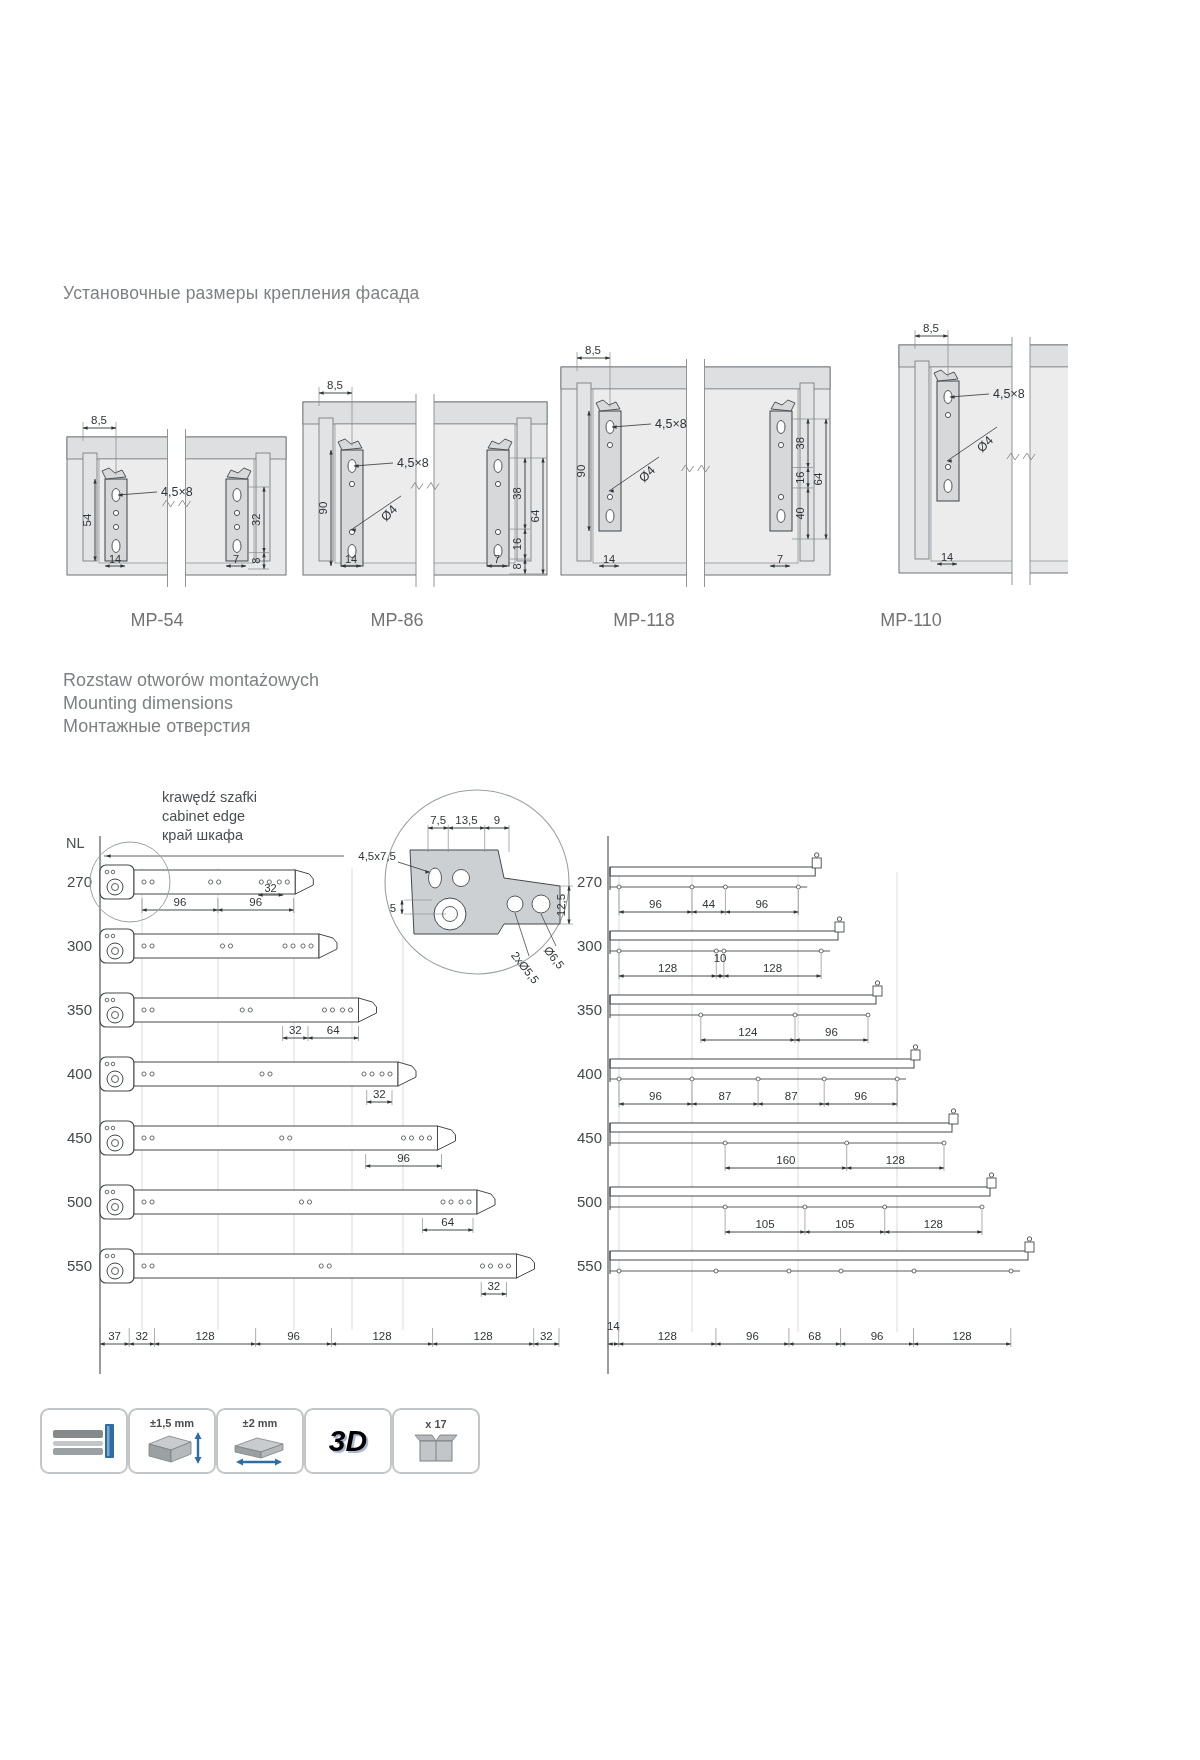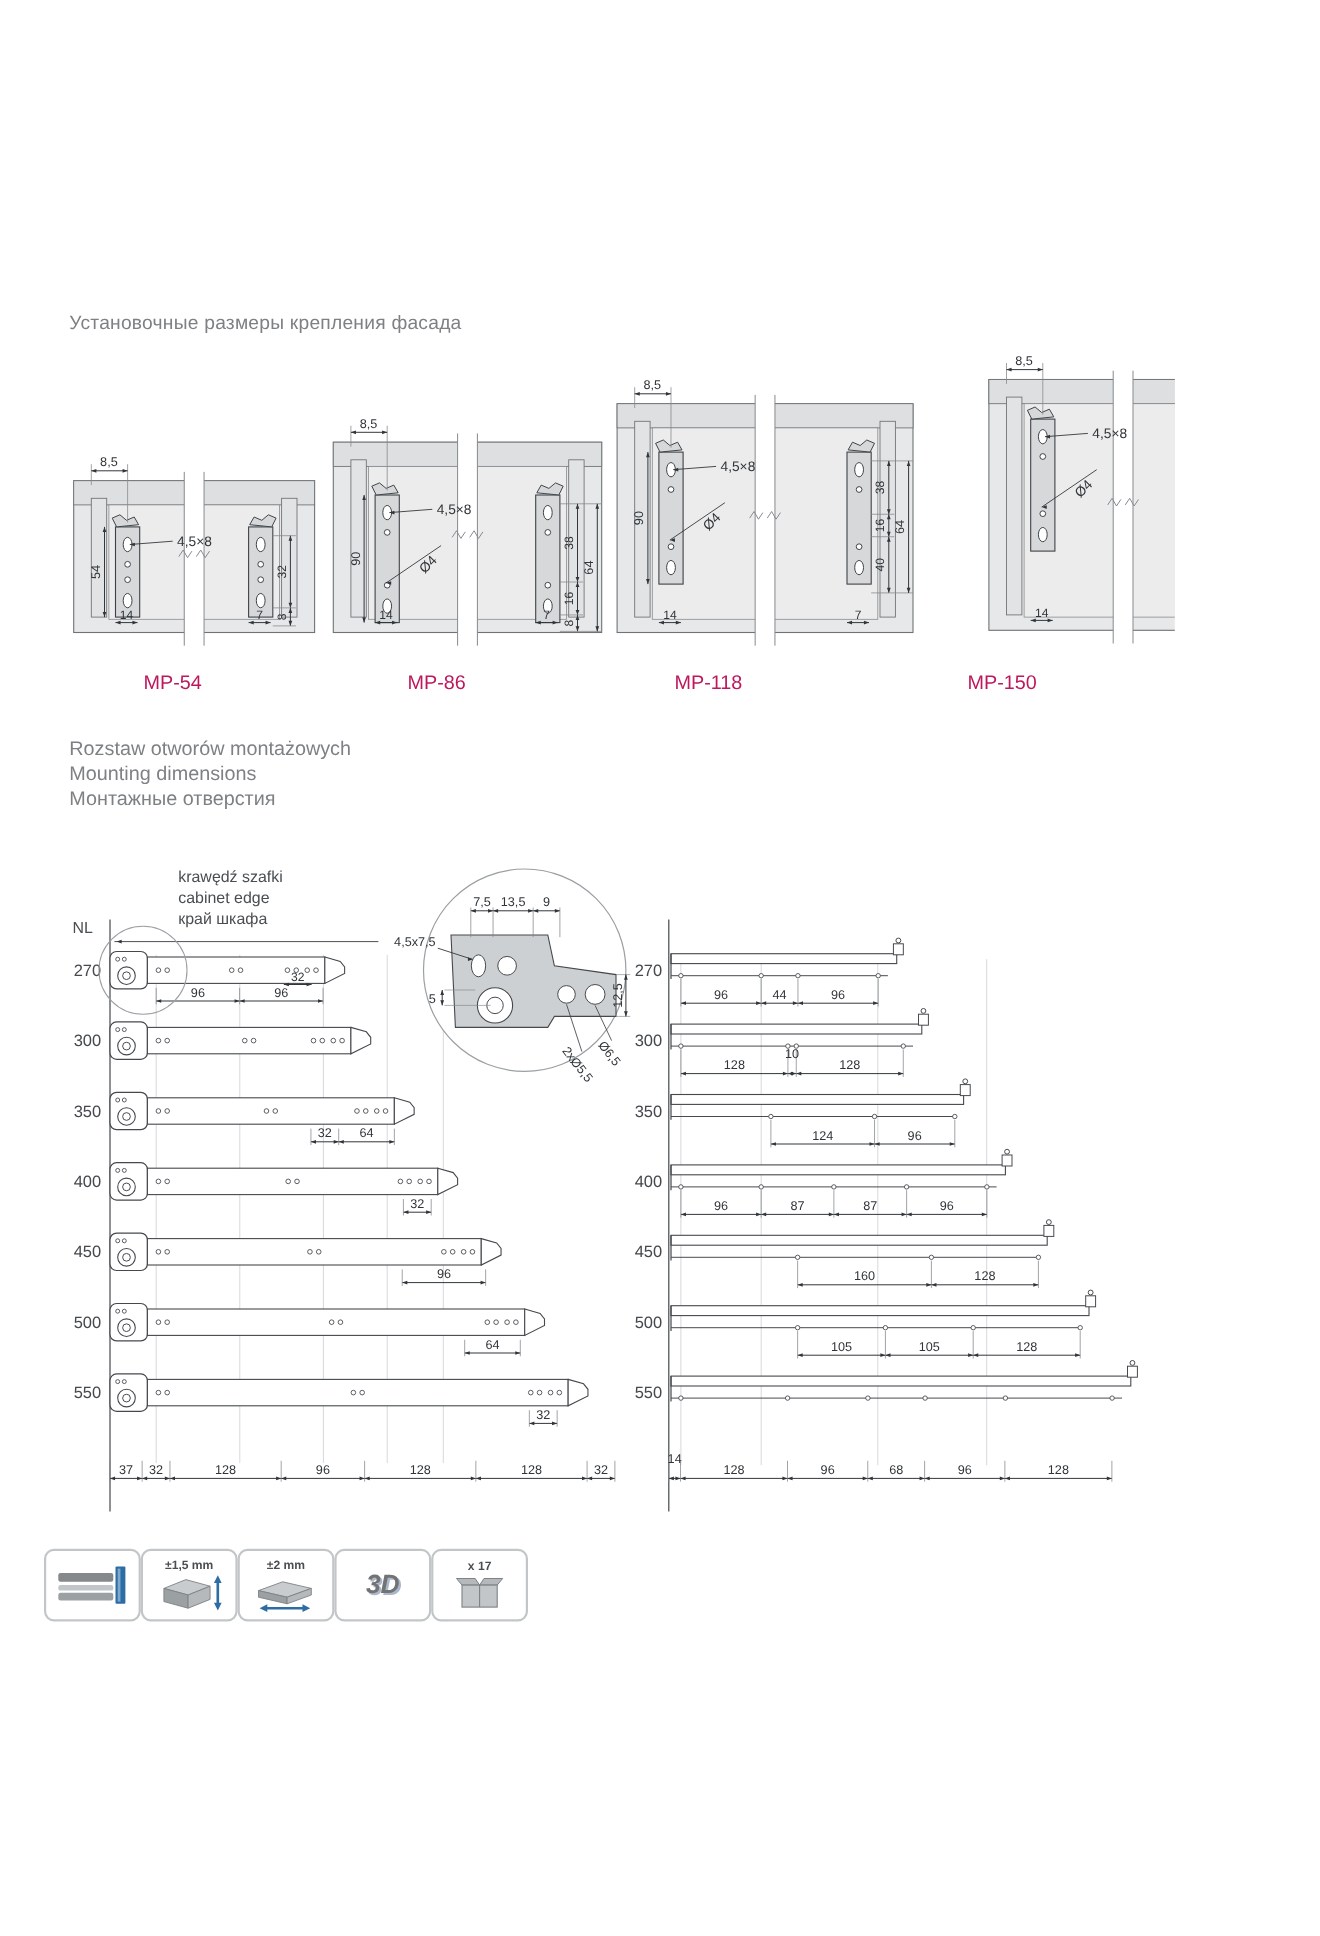--- a/index.html
+++ b/index.html
@@ -1,28 +1,28 @@
 <!DOCTYPE html>
 <html><head>
 <meta charset="utf-8">
 <style>
   html,body{margin:0;padding:0;background:#fff;}
   body{font-family:"Liberation Sans",sans-serif;}
   .page{position:relative;width:1068px;height:1760px;background:#fff;overflow:hidden;}
   .title{position:absolute;left:63px;top:283px;font-size:17.5px;color:#7e8184;letter-spacing:.2px;}
   figure.mp{position:absolute;margin:13px;padding:0;}
-  .mp-label{position:absolute;top:610px;width:140px;text-align:center;font-size:18px;color:#be185d;}
+  .mp-label{position:absolute;top:610px;width:140px;text-align:center;font-size:18px;color:#737373;}
   .heading{position:absolute;left:63px;top:669px;font-size:18px;color:#7e8184;line-height:23px;}
   svg.msvg{position:absolute;}
   svg text{font-family:"Liberation Sans",sans-serif;}
   .icons{position:absolute;left:40px;top:1408px;display:flex;gap:0;align-items:stretch;}
   .tile{width:88px;height:66px;border:2px solid #c3c6c8;border-radius:9px;background:#fff;
         display:flex;flex-direction:column;align-items:center;justify-content:center;gap:1px;box-sizing:border-box;}
   .tlabel{font-size:11px;font-weight:bold;color:#4a4e52;}
-  .threeD{font-size:24px;font-weight:bold;font-style:italic;color:#737373;text-shadow:2px 2px 0 #a9b8cd;line-height:1;text-align:right;}
+  .threeD{font-size:30px;font-weight:bold;font-style:italic;color:#000000;text-shadow:2px 2px 0 #a9b8cd;line-height:1;text-align:right;}
 </style>
 </head>
 <body>
 
 <div class="page">
 
   <div class="title">Установочные размеры крепления фасада</div>
 
   <figure class="mp" style="left:46px;top:400px"><svg id="mpsvg0" width="235" height="190">
         <g>
@@ -298,21 +298,21 @@
           <line x1="192" y1="243" x2="212" y2="243" stroke="#303539" stroke-width="0.9"></line>
           <polygon points="192,243 196.6,241.3 196.6,244.7" fill="#303539"></polygon>
           <polygon points="212,243 207.4,241.3 207.4,244.7" fill="#303539"></polygon>
           <text x="202" y="239.5" font-size="11" fill="#303539" text-anchor="middle">7</text>
         </g>
       </svg></figure>
 
   <div class="mp-label" style="left:87px">MP-54</div>
   <div class="mp-label" style="left:327px">MP-86</div>
   <div class="mp-label" style="left:574px">MP-118</div>
-  <div class="mp-label" style="left:841px">MP-150</div>
+  <div class="mp-label" style="left:841px">MP-110</div>
 
   <div class="heading">
     <div>Rozstaw otworów montażowych</div>
     <div>Mounting dimensions</div>
     <div>Монтажные отверстия</div>
   </div>
 
   <svg id="leftsvg" class="msvg" style="left:52px;top:732px" width="530" height="660">
       <g>
         <line x1="90" y1="136" x2="90" y2="598" stroke="#c9ccce" stroke-width="0.7"></line>

